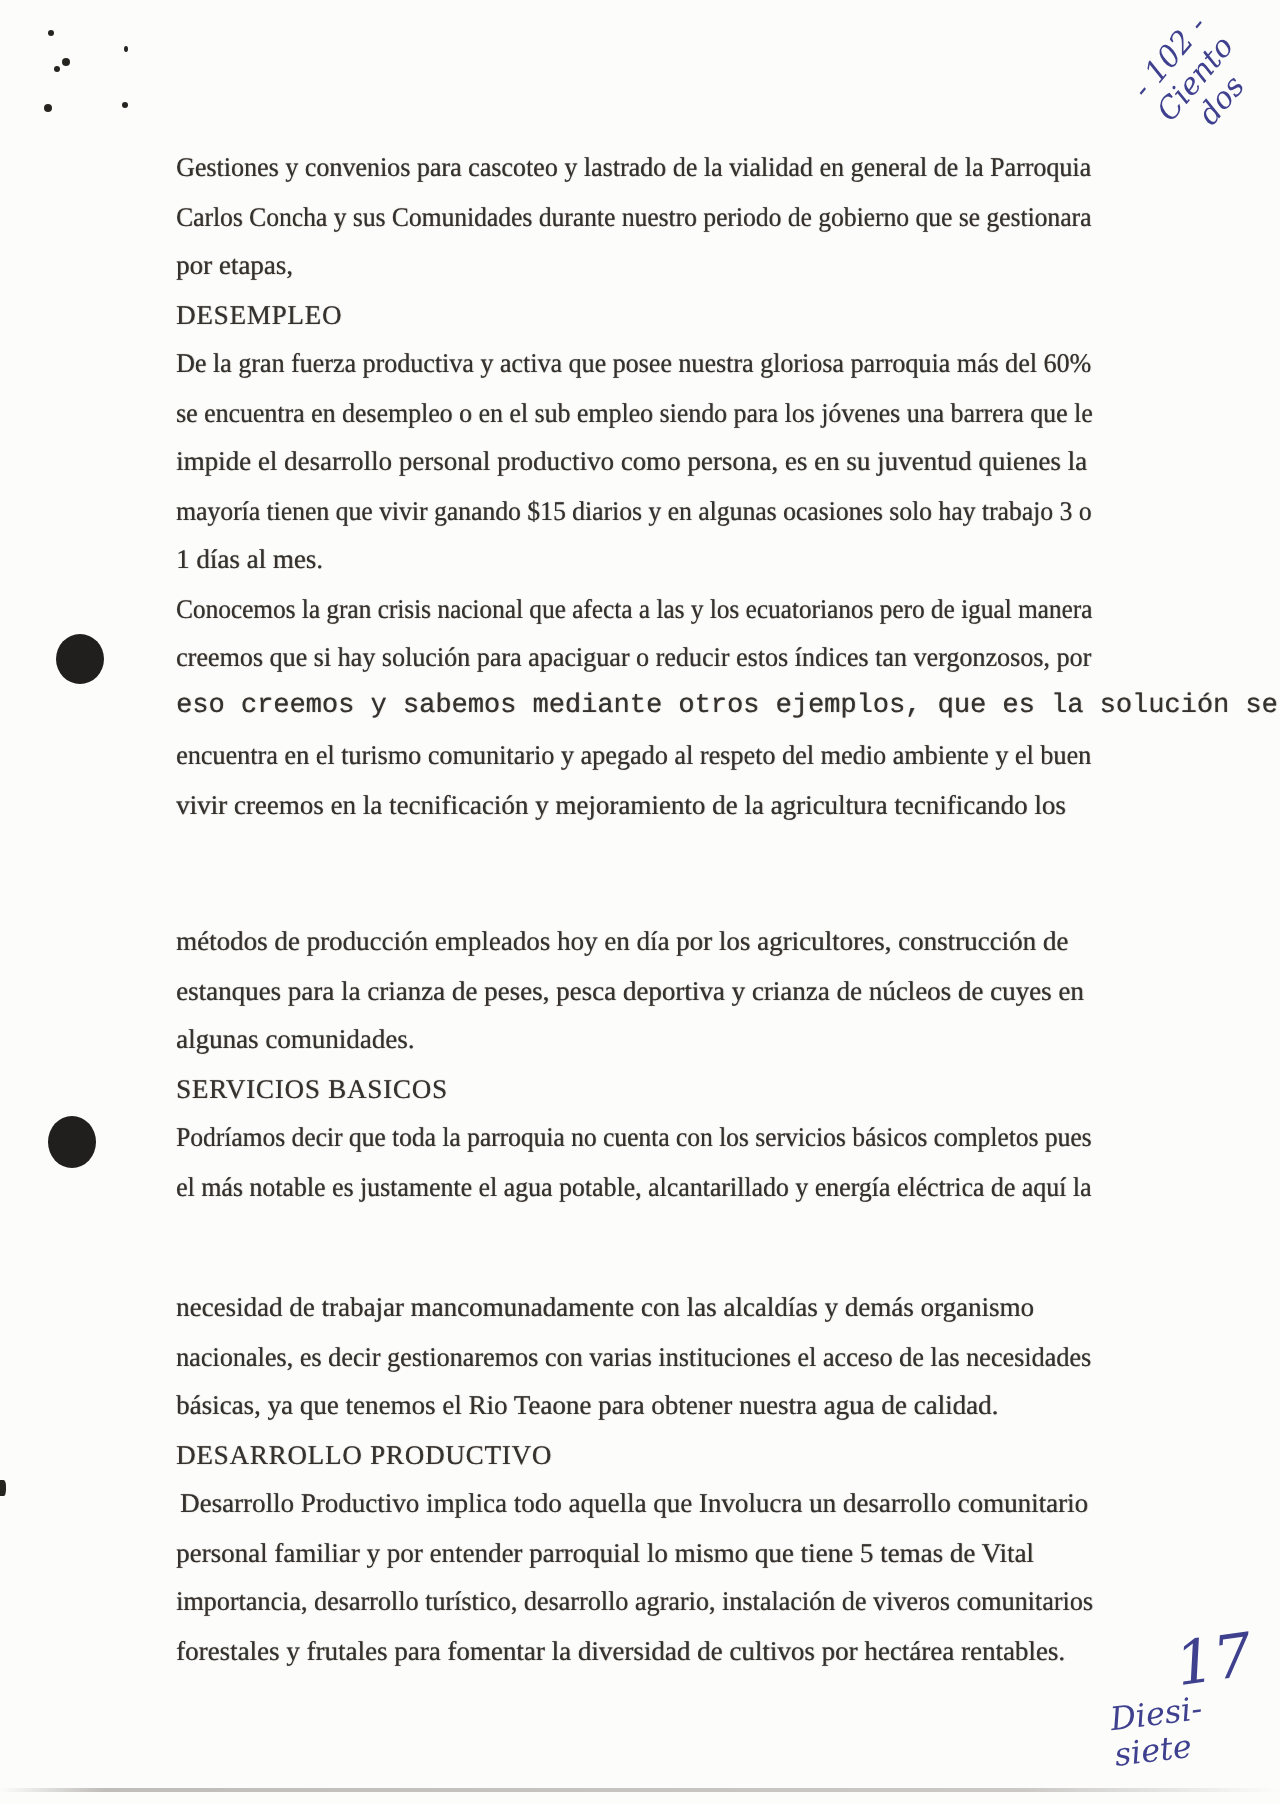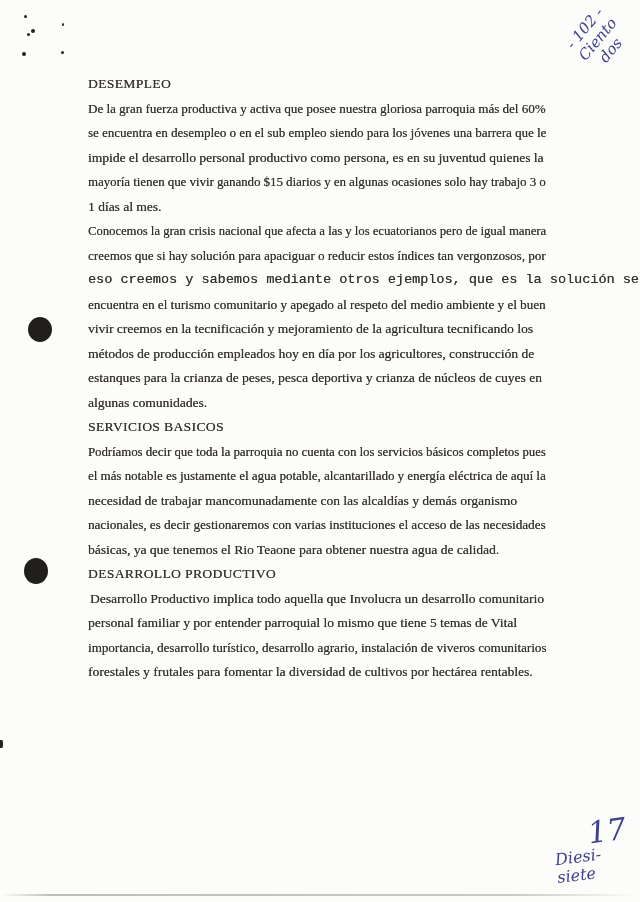--- a/index.html
+++ b/index.html
@@ -75,52 +75,57 @@
   <div class="scanline"></div>
 
   <div class="ink annot-top">
     <div>- 102 -</div>
     <div>Ciento</div>
     <div>dos</div>
   </div>
 
   <div class="doc">
 
+    <div class="block">
+      <div class="tline" style="transform: scaleX(0.9642);">Gestiones y convenios  para cascoteo y lastrado de la vialidad en general de la Parroquia</div>
+      <div class="tline" style="transform: scaleX(0.9463);">Carlos Concha y sus Comunidades durante nuestro periodo de gobierno  que se gestionara</div>
+      <div class="tline lastline">por etapas,</div>
+    </div>
 
     <div class="block">
       <div class="tline heading noscale">DESEMPLEO</div>
     </div>
 
     <div class="block">
       <div class="tline" style="transform: scaleX(0.9642);">De la gran fuerza productiva y activa que posee nuestra gloriosa parroquia más del 60%</div>
       <div class="tline" style="transform: scaleX(0.9582);">se encuentra en desempleo o en el sub empleo siendo para los jóvenes una barrera que le</div>
       <div class="tline" style="transform: scaleX(1);">impide el desarrollo personal productivo  como persona, es en su juventud quienes la</div>
       <div class="tline" style="transform: scaleX(0.9502);">mayoría tienen que vivir ganando $15 diarios y en algunas ocasiones solo hay trabajo 3 o</div>
       <div class="tline lastline">1 días al mes.</div>
     </div>
 
     <div class="block">
       <div class="tline" style="transform: scaleX(0.9366);">Conocemos la gran crisis nacional que afecta a las y los ecuatorianos pero de igual manera</div>
       <div class="tline" style="transform: scaleX(0.9662);">creemos que si hay solución para apaciguar o reducir estos índices tan vergonzosos, por</div>
       <div class="tline" style="transform: scaleX(1); font-family: Liberation Mono, monospace;">eso creemos y sabemos mediante otros ejemplos, que es la solución se podría o se</div>
       <div class="tline" style="transform: scaleX(0.9703);">encuentra en el turismo comunitario y apegado al respeto del medio ambiente y el buen</div>
       <div class="tline" style="transform: scaleX(1);">vivir creemos en la tecnificación y mejoramiento de la agricultura tecnificando los</div>
-      <div class="tline" style="transform: scaleX(1);">métodos de producción empleados hoy en día por los agricultores, construcción de</div>
+      <div class="tline" style="transform: scaleX(1); margin-top: 44px;">métodos de producción empleados hoy en día por los agricultores, construcción de</div>
       <div class="tline" style="transform: scaleX(1);">estanques para la crianza de peses, pesca deportiva y crianza de núcleos de cuyes en</div>
       <div class="tline lastline">algunas comunidades.</div>
     </div>
 
     <div class="block">
       <div class="tline heading noscale">SERVICIOS BASICOS</div>
     </div>
 
     <div class="block">
       <div class="tline" style="transform: scaleX(0.9443);">Podríamos decir que toda la parroquia no cuenta con los servicios básicos completos pues</div>
       <div class="tline" style="transform: scaleX(0.9582);">el más notable es justamente el agua potable, alcantarillado y  energía eléctrica de aquí la</div>
-      <div class="tline" style="transform: scaleX(1);">necesidad de trabajar mancomunadamente con las alcaldías y demás organismo</div>
+      <div class="tline" style="transform: scaleX(1); margin-top: 36px;">necesidad de trabajar mancomunadamente con las alcaldías y demás organismo</div>
       <div class="tline" style="transform: scaleX(0.9703);">nacionales, es decir gestionaremos con varias instituciones  el acceso de las necesidades</div>
       <div class="tline lastline">básicas, ya que tenemos el Rio Teaone  para obtener nuestra agua de calidad.</div>
     </div>
 
     <div class="block">
       <div class="tline heading noscale">DESARROLLO PRODUCTIVO</div>
     </div>
 
     <div class="block">
       <div class="tline" style="transform: scaleX(1); text-align: center;">Desarrollo Productivo implica todo aquella que Involucra un desarrollo comunitario</div>

